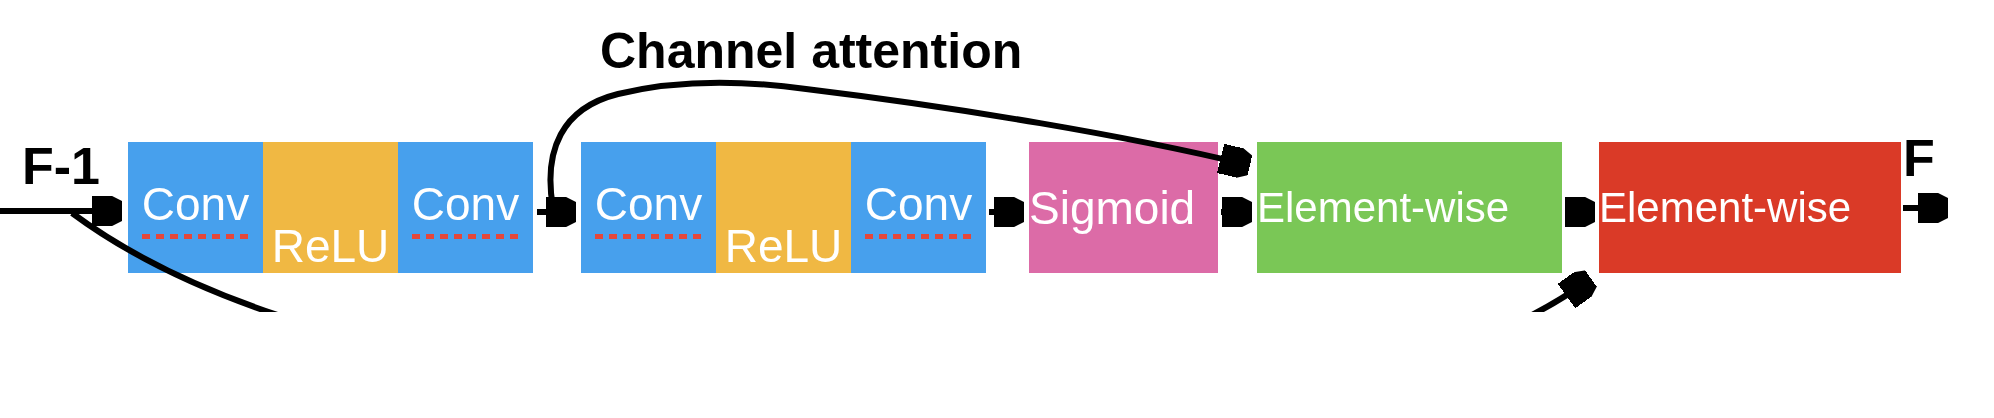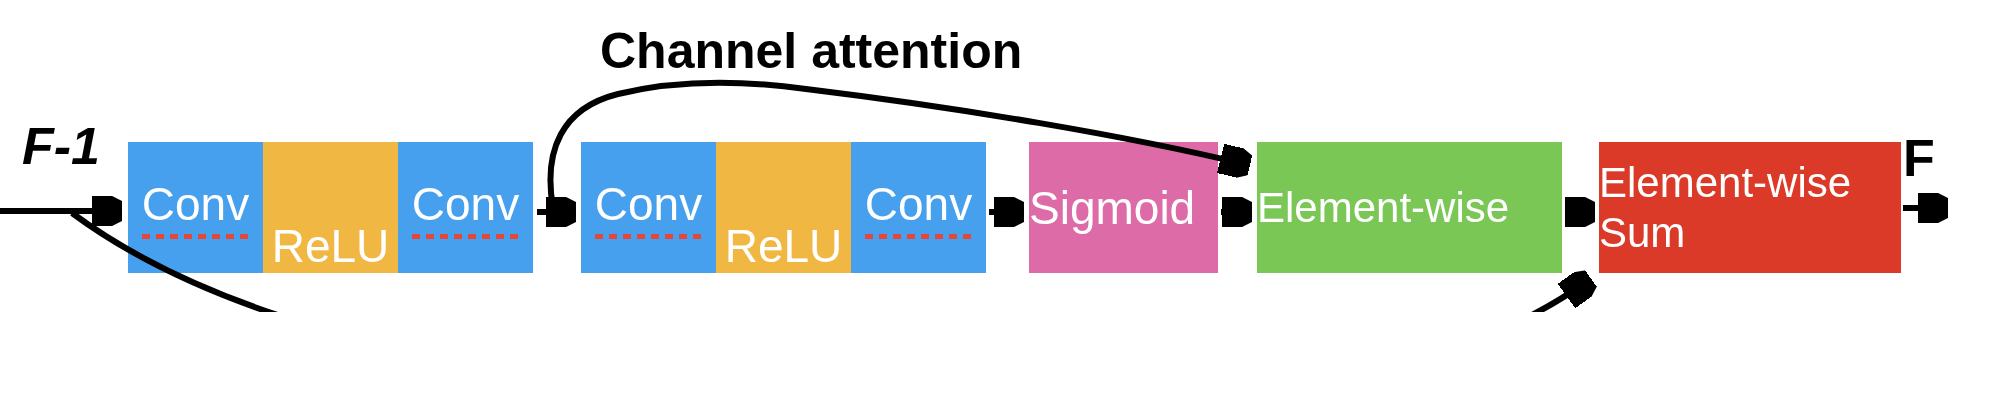--- a/index.html
+++ b/index.html
@@ -24,21 +24,21 @@
     color: #000000;
     white-space: nowrap;
   }
   .io-label {
     position: absolute;
     font-size: 52px;
     font-weight: 700;
     color: #000000;
     white-space: nowrap;
   }
-  .f-in  { left: 22px;   top: 116px; font-style: italic; }
+  .f-in  { left: 22px;   top: 136px; }
   .f-out { left: 1903px; top: 128px; }
 
   .group {
     position: absolute;
     top: 142px;
     height: 131px;
     width: 405px;
     display: flex;
   }
   .group-1 { left: 128px; }
@@ -130,21 +130,20 @@
   <div class="node sigmoid">
     <span>Sigmoid</span>
   </div>
 
   <div class="node product">
     <span>Element-wise</span>
   </div>
 
   <div class="node sum">
     <span>Element-wise</span>
-    <span>Sum</span>
   </div>
 
   <svg class="arrows" viewBox="0 0 1994 418" xmlns="http://www.w3.org/2000/svg">
     <defs>
       <marker id="ah" viewBox="0 0 10 10" refX="8" refY="5" markerWidth="5" markerHeight="5" orient="auto-start-reverse">
         <path d="M0,0 L10,5 L0,10 z" fill="#000000" stroke="none"></path>
       </marker>
     </defs>
 
     <line x1="0" y1="211" x2="116" y2="211" marker-end="url(#ah)"></line>

